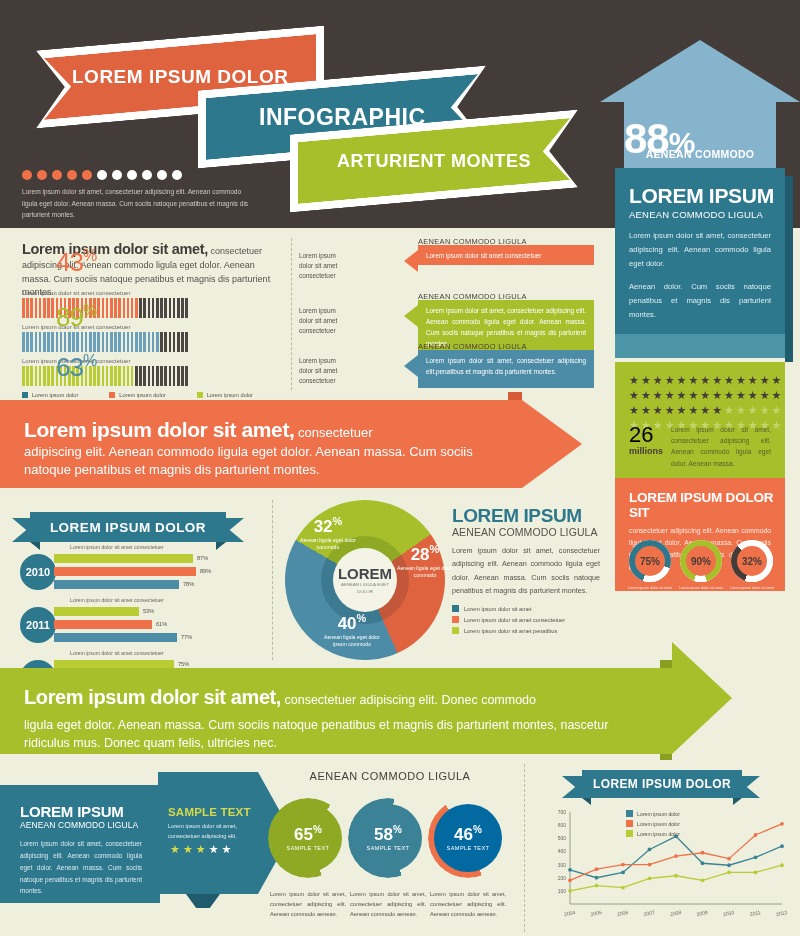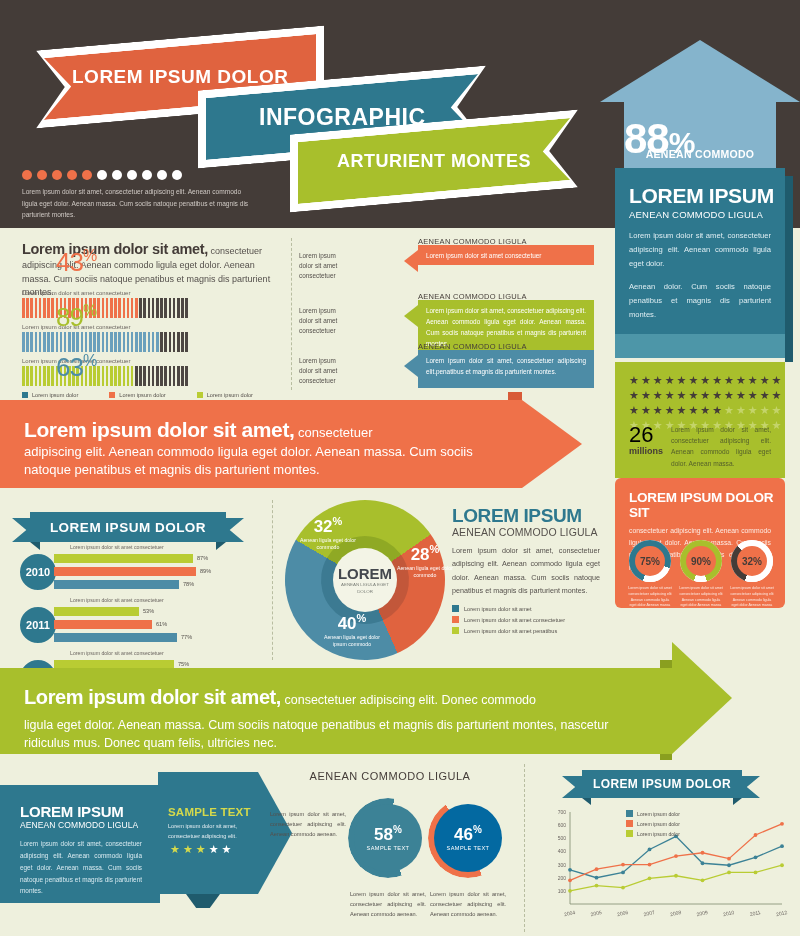--- a/index.html
+++ b/index.html
@@ -64,21 +64,21 @@
   
   .green-panel { position:absolute; left:615px; top:362px; width:170px; height:116px; background:#a8bf2c; }
   .stars { position:absolute; left:14px; top:10px; width:144px; line-height:0; }
   .stars span { font-size:11px; letter-spacing:2px; }
   .gp-num { position:absolute; left:14px; top:62px; color:#000000; font-size:22px; font-weight:normal; line-height:1; }
   .gp-millions { position:absolute; left:14px; top:84px; color:#443c38; font-size:9px; font-weight:bold; }
   .gp-text { position:absolute; left:56px; top:62px; width:100px; font-size:6.6px; line-height:1.7;
              color:#55602a; text-align:justify; }
 
   
-  .or-panel { position:absolute; left:615px; top:478px; width:170px; height:130px; background:#ef7149; color:#fff;border-radius:6px; }
+  .or-panel { position:absolute; left:615px; top:478px; width:170px; height:113px; background:#ef7149; color:#fff; }
   .or-panel h4 { font-size:13.5px; font-weight:bold; margin:12px 0 0 14px; letter-spacing:-.2px; }
   .or-panel p { font-size:6.8px; line-height:1.8; margin:5px 14px 0 14px; text-align:justify; color:#fdeae2; }
   .rings { position:absolute; left:12px; top:62px; width:148px; display:flex; justify-content:space-between; }
   .ring-wrap { width:46px; text-align:center; }
   .ring { width:42px; height:42px; border-radius:50%; background:#fff; position:relative; margin:0 auto;
           display:flex; align-items:center; justify-content:center; }
   .ring .inner { width:30px; height:30px; border-radius:50%; background:#ef7149;
                  display:flex; align-items:center; justify-content:center;
                  color:#443c38; font-size:10px; font-weight:bold; }
   .ring .arc { position:absolute; inset:0; border-radius:50%; }
@@ -594,20 +594,27 @@
     <div class="sub">AENEAN COMMODO LIGULA</div>
     <p>Lorem ipsum dolor sit amet, consectetuer adipiscing elit. Aenean commodo ligula eget dolor. Aenean massa. Cum sociis natoque penatibus et magnis dis parturient montes.</p>
   </div>
   <div class="sample-t">SAMPLE TEXT</div>
   <div class="sample-p">Lorem ipsum dolor sit amet, consectetuer adipiscing elit.</div>
   <div class="sample-stars" id="sstars"><span style="color: rgb(212, 217, 76);">★</span><span style="color: rgb(212, 217, 76);">★</span><span style="color: rgb(212, 217, 76);">★</span><span style="color: rgb(255, 255, 255);">★</span><span style="color: rgb(255, 255, 255);">★</span></div>
 
   <div class="circ-head">AENEAN COMMODO LIGULA</div>
   <div id="circles">
       <div class="circ" style="left: 268px;">
+        <div style="position:relative;width:80px;height:80px;margin:0 auto;">
+          <div class="arcring" style="left:0;top:0;background:conic-gradient(from 160deg, #8fa924 0deg 234deg, rgba(0,0,0,0) 234deg 360deg);-webkit-mask:radial-gradient(circle, transparent 33px, #000 33px);mask:radial-gradient(circle, transparent 33px, #000 33px);"></div>
+          <div class="disc" style="position:absolute;left:6px;top:6px;background:#8fa924;">
+            <div class="n">65<sup>%</sup></div>
+            <div class="st">SAMPLE TEXT</div>
+          </div>
+        </div>
         <div class="cap">Lorem ipsum dolor sit amet, consectetuer adipiscing elit. Aenean commodo aenean.</div>
       </div>
       <div class="circ" style="left: 348px;">
         <div style="position:relative;width:80px;height:80px;margin:0 auto;">
           <div class="arcring" style="left:0;top:0;background:conic-gradient(from 160deg, #3c8296 0deg 209deg, rgba(0,0,0,0) 209deg 360deg);-webkit-mask:radial-gradient(circle, transparent 33px, #000 33px);mask:radial-gradient(circle, transparent 33px, #000 33px);"></div>
           <div class="disc" style="position:absolute;left:6px;top:6px;background:#3c8296;">
             <div class="n">58<sup>%</sup></div>
             <div class="st">SAMPLE TEXT</div>
           </div>
         </div>

